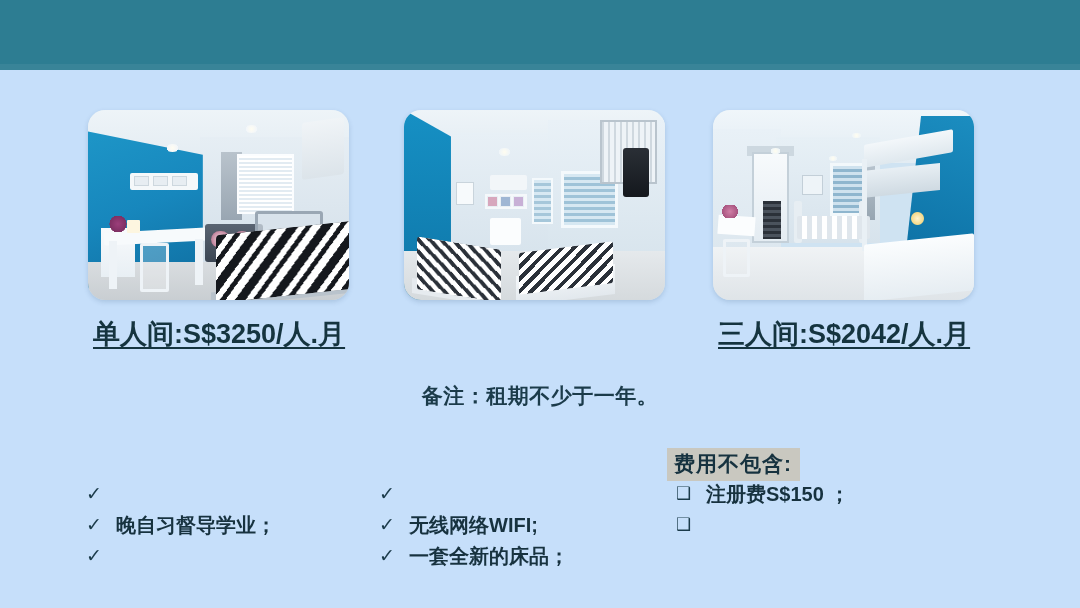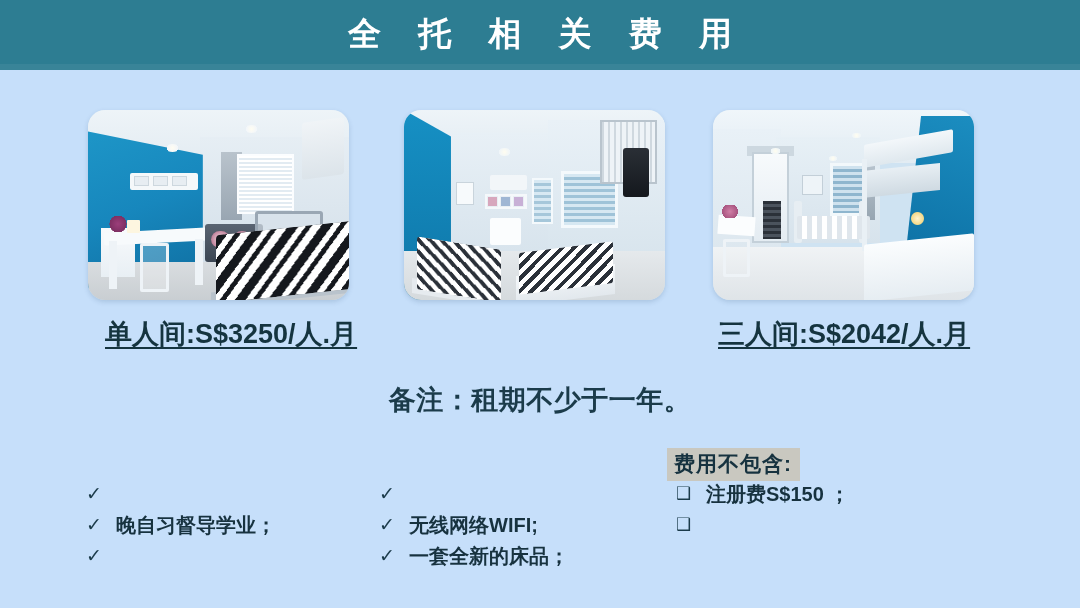--- a/index.html
+++ b/index.html
@@ -386,30 +386,30 @@
     position: absolute;
     top: 316px;
     font-size: 27px;
     font-weight: bold;
     color: #15343f;
     text-decoration: underline;
     text-underline-offset: 4px;
     white-space: nowrap;
     letter-spacing: 0px;
   }
-  .price.p1 { left: 105px; }
+  .price.p1 { left: 93px; }
   .price.p2 { left: 408px; }
   .price.p3 { left: 718px; }
 
   
   .note {
     position: absolute;
     left: 0; top: 382px; width: 1080px;
     text-align: center;
-    font-size: 27px;
+    font-size: 21px;
     font-weight: bold;
     color: #1b3b4a;
     letter-spacing: 0.5px;
   }
 
   
   .sec-head {
     position: absolute;
     font-size: 21px;
     font-weight: bold;
@@ -454,21 +454,20 @@
   .li.cont .txt { padding-left: 14px; }
 </style>
 </head>
 <body>
 
 <div class="page">
 
   <div class="header-band">
     <div class="sheen"></div>
   </div>
-  <div class="header-title">全 托 相 关 费 用</div>
 
   <div class="cards">
 
     <div class="card c1">
       <div class="photo">
         <div class="rect p1-ceiling"></div>
         <div class="rect p1-rightwall"></div>
         <div class="rect p1-bluewall"></div>
         <div class="rect p1-floor"></div>
         <div class="rect p1-curtain"></div>

